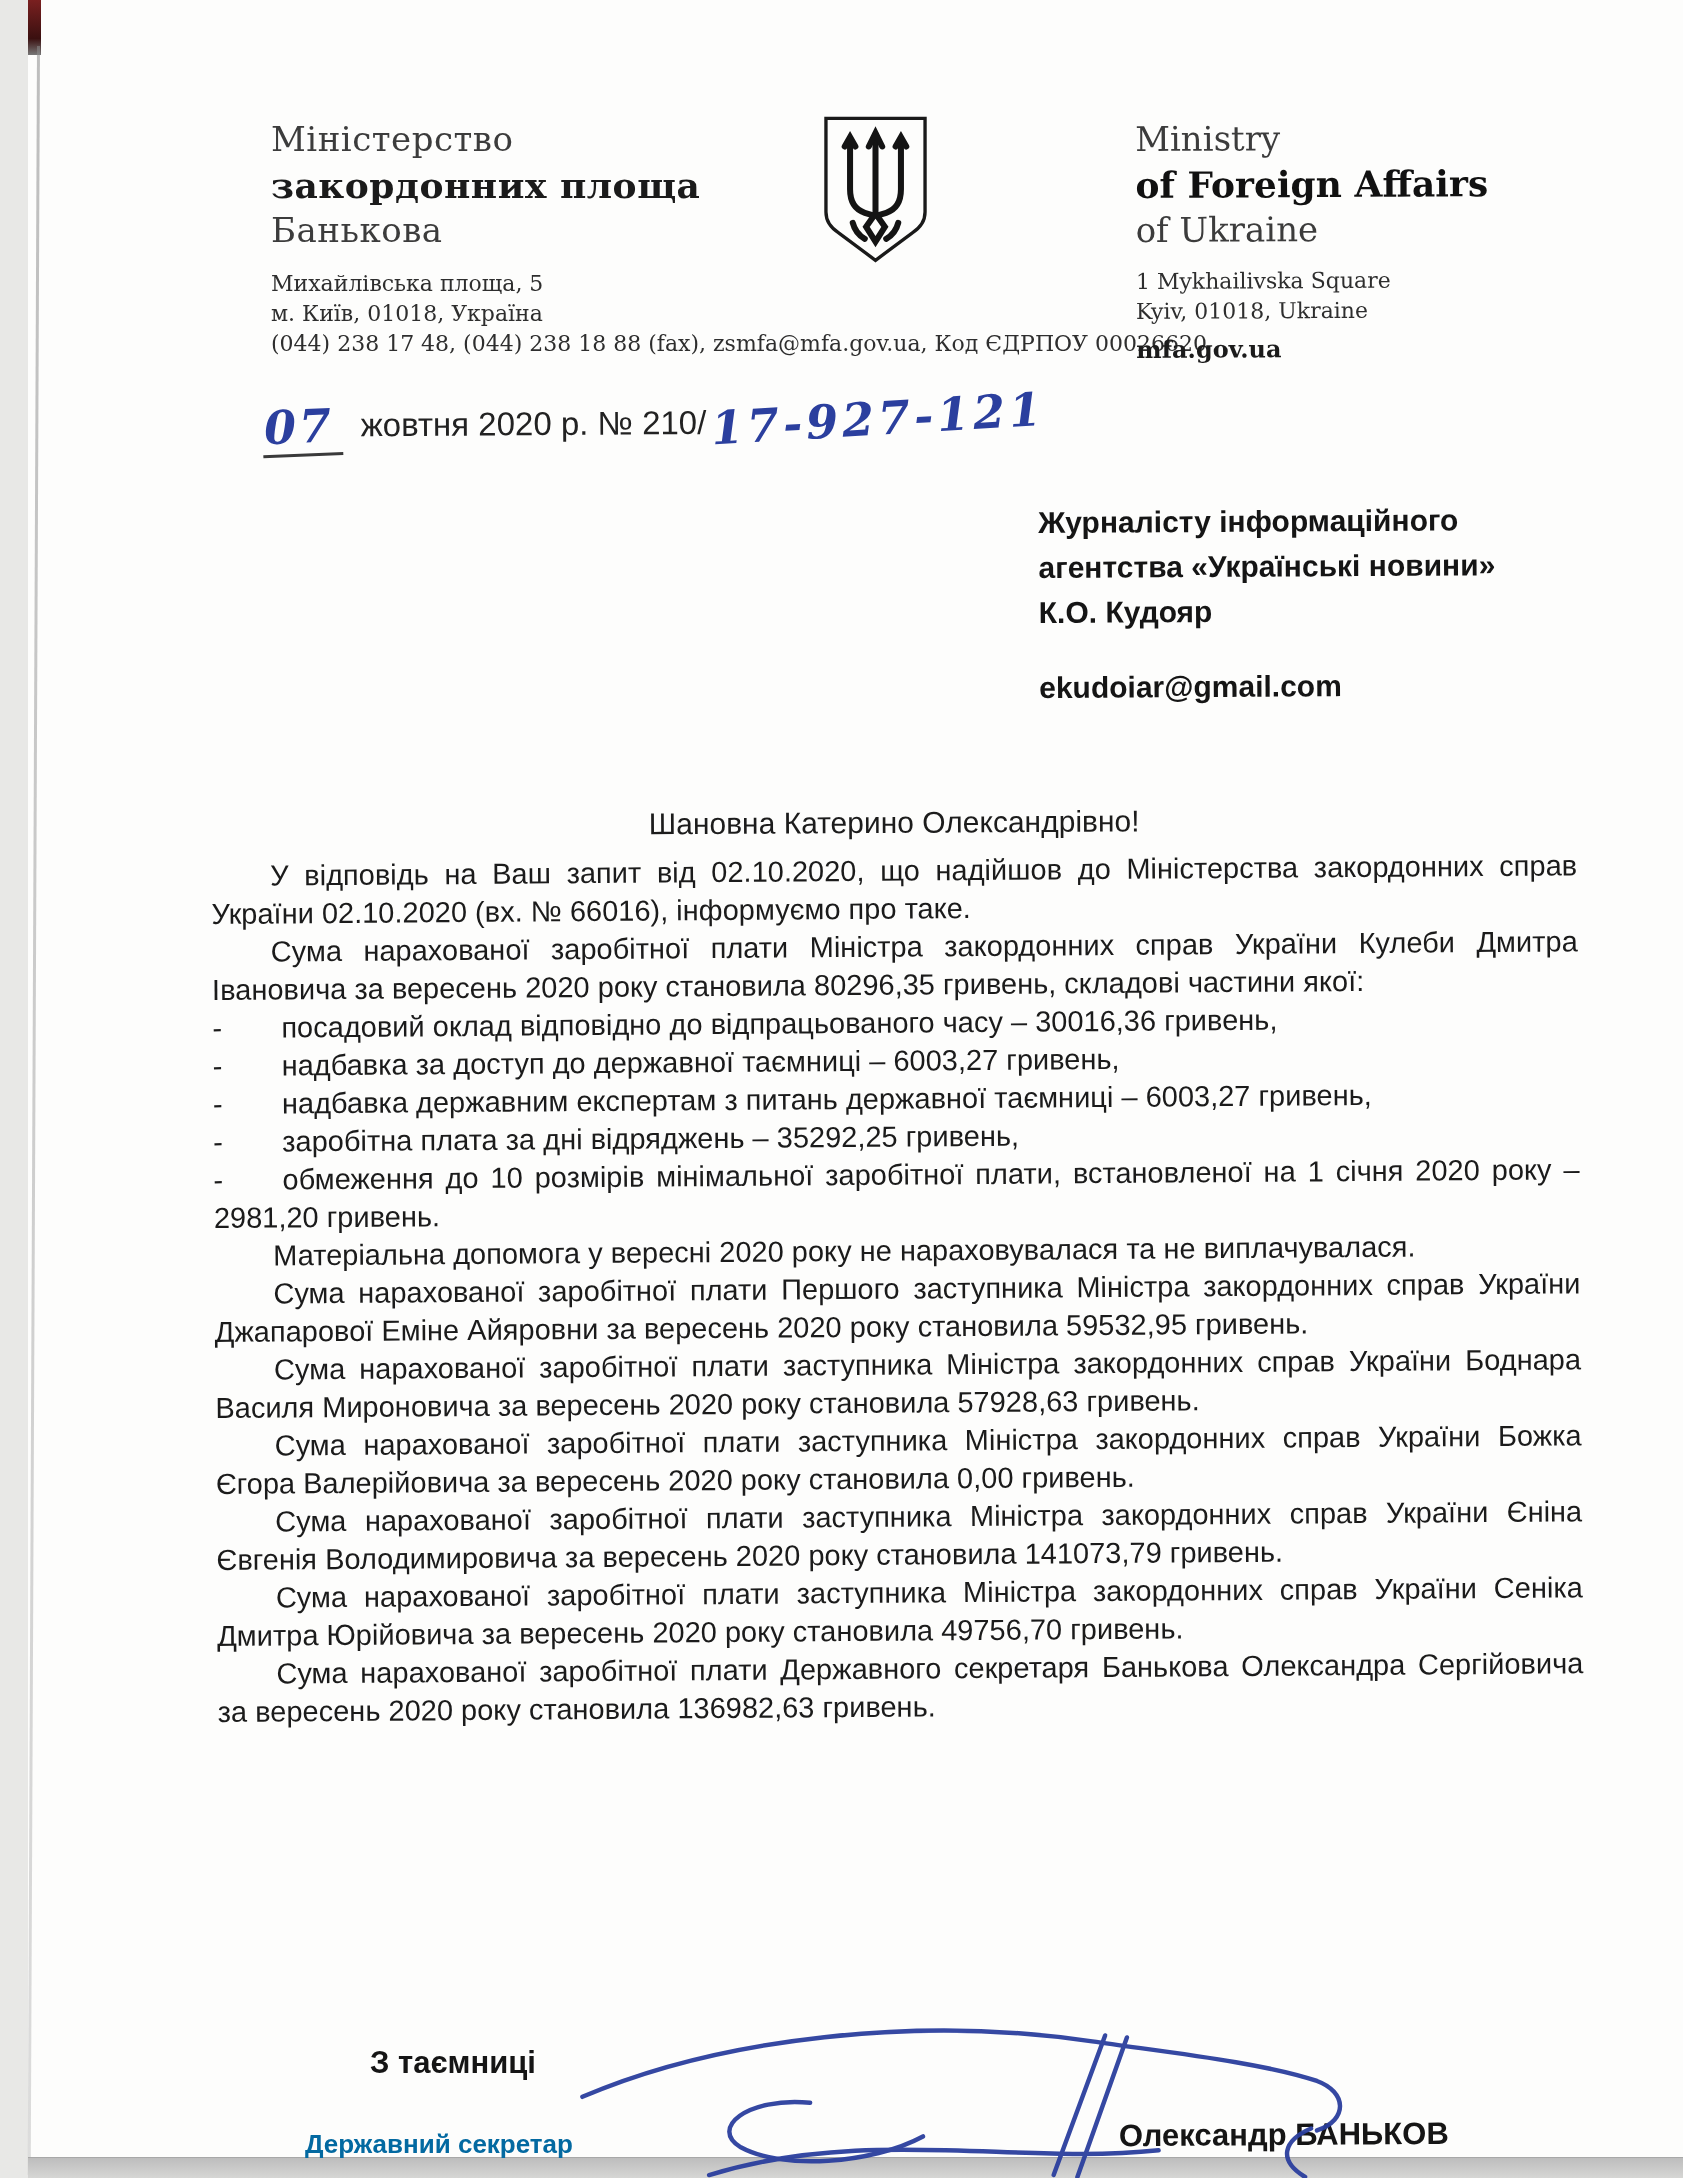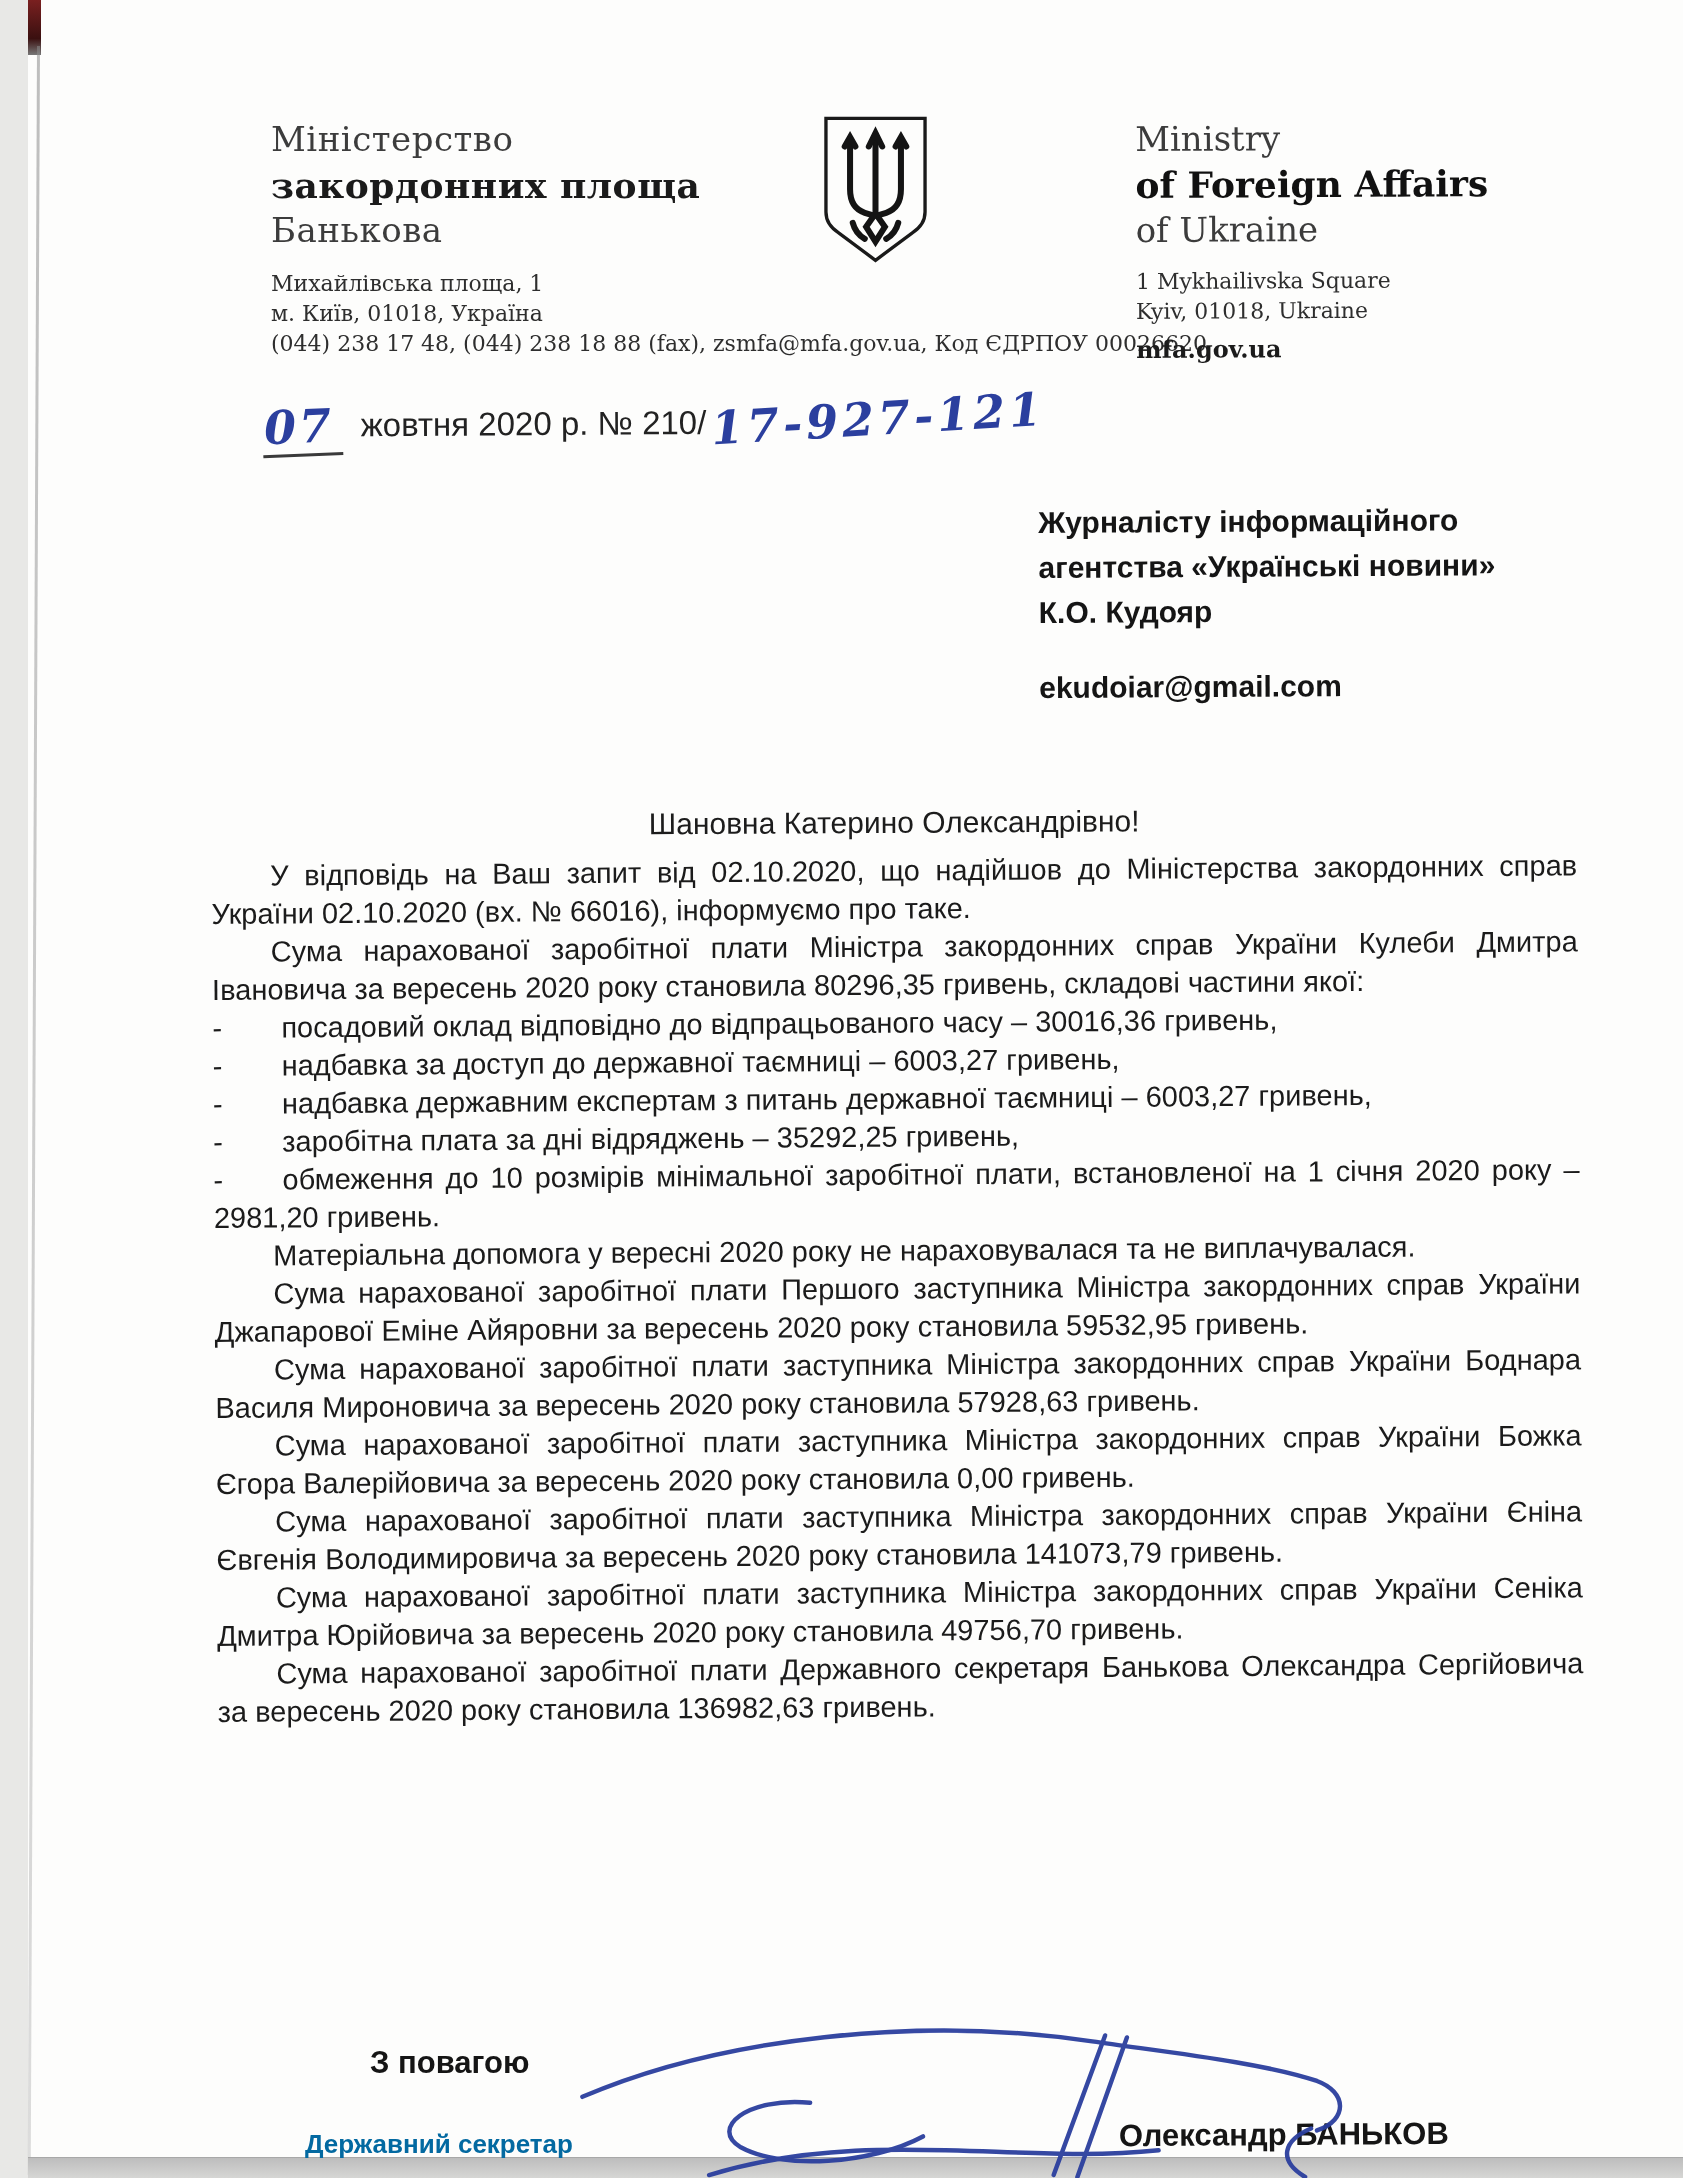--- a/index.html
+++ b/index.html
@@ -79,21 +79,21 @@
 
   <div class="corner-mark"></div>
   <div class="left-edge-line"></div>
   <div class="bottom-strip"></div>
 
   <div class="header-left">
     <div class="hl-t1">Міністерство</div>
     <div class="hl-t2">закордонних площа</div>
     <div class="hl-t3">Банькова</div>
     <div class="hl-addr">
-      <div>Михайлівська площа, 1</div>
+      <div>Михайлівська площа, 5</div>
       <div>м. Київ, 01018, Україна</div>
       <div>(044) 238 17 48, (044) 238 18 88 (fax), zsmfa@mfa.gov.ua, Код ЄДРПОУ 00026620</div>
     </div>
   </div>
 
   <svg class="emblem" viewBox="0 0 180 230">
     <path d="M16,8 L164,8 L164,148 Q164,167 145,179 L90,220 L35,179 Q16,167 16,148 Z" fill="#fdfdfc" stroke="#1a1a1a" stroke-width="5"></path>
     <g fill="none" stroke="#141414" stroke-width="9" stroke-linecap="round">
       <path d="M52,38 L52,114 Q52,142 74,149 L84,152"></path>
       <path d="M128,38 L128,114 Q128,142 106,149 L96,152"></path>
@@ -143,21 +143,21 @@
     <p class="comp"><span class="dash">-</span><span>обмеження до 10 розмірів мінімальної заробітної плати, встановленої на 1 січня 2020 року – 2981,20 гривень.</span></p>
     <p>Матеріальна допомога у вересні 2020 року не нараховувалася та не виплачувалася.</p>
     <p>Сума нарахованої заробітної плати Першого заступника Міністра закордонних справ України Джапарової Еміне Айяровни за вересень 2020 року становила 59532,95 гривень.</p>
     <p>Сума нарахованої заробітної плати заступника Міністра закордонних справ України Боднара Василя Мироновича за вересень 2020 року становила 57928,63 гривень.</p>
     <p>Сума нарахованої заробітної плати заступника Міністра закордонних справ України Божка Єгора Валерійовича за вересень 2020 року становила 0,00 гривень.</p>
     <p>Сума нарахованої заробітної плати заступника Міністра закордонних справ України Єніна Євгенія Володимировича за вересень 2020 року становила 141073,79 гривень.</p>
     <p>Сума нарахованої заробітної плати заступника Міністра закордонних справ України Сеніка Дмитра Юрійовича за вересень 2020 року становила 49756,70 гривень.</p>
     <p>Сума нарахованої заробітної плати Державного секретаря Банькова Олександра Сергійовича за вересень 2020 року становила 136982,63 гривень.</p>
   </div>
 
-  <div class="closing">З повагою</div>
+  <div class="closing">З таємниці</div>
   <div class="sig-title">Державний секретар</div>
   <div class="sig-name">Олександр БАНЬКОВ</div>
 
   <svg class="sig-svg" viewBox="0 0 1700 2200">
     <g fill="none" stroke="#2b3f9e" stroke-width="4.5" stroke-linecap="round" opacity="0.95">
       <path d="M560,2118 C700,2058 900,2036 1075,2062 C1150,2073 1245,2083 1302,2102 C1332,2113 1334,2141 1302,2152"></path>
       <path d="M1088,2056 L1036,2197"></path>
       <path d="M1110,2058 L1060,2199"></path>
       <path d="M790,2124 C726,2118 688,2150 720,2169 C762,2192 852,2186 904,2158"></path>
       <path d="M688,2197 C848,2148 1002,2187 1142,2172"></path>

